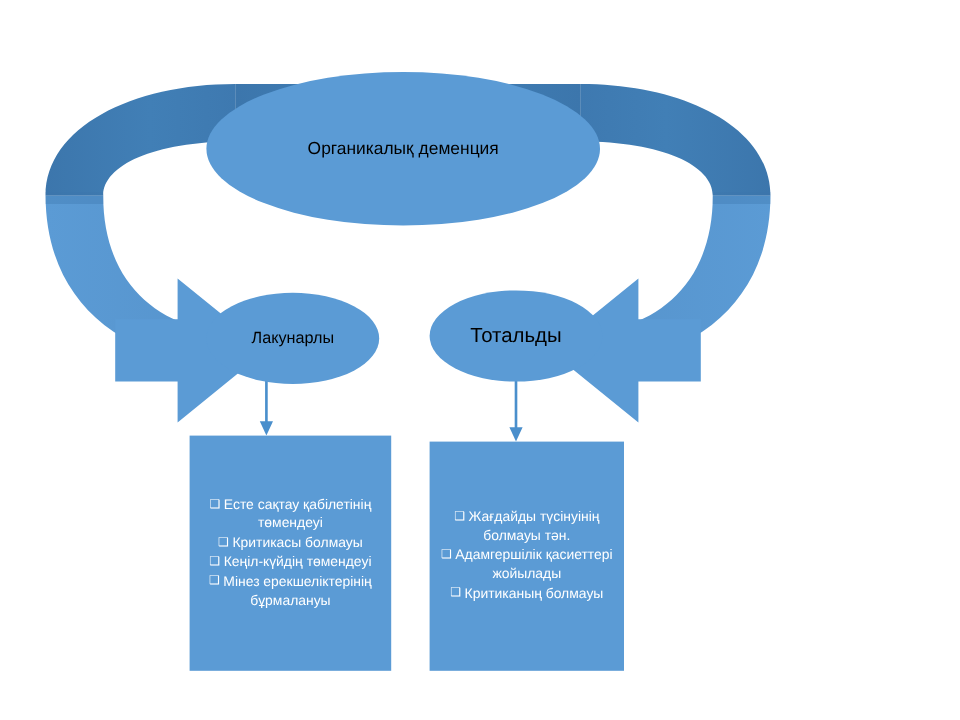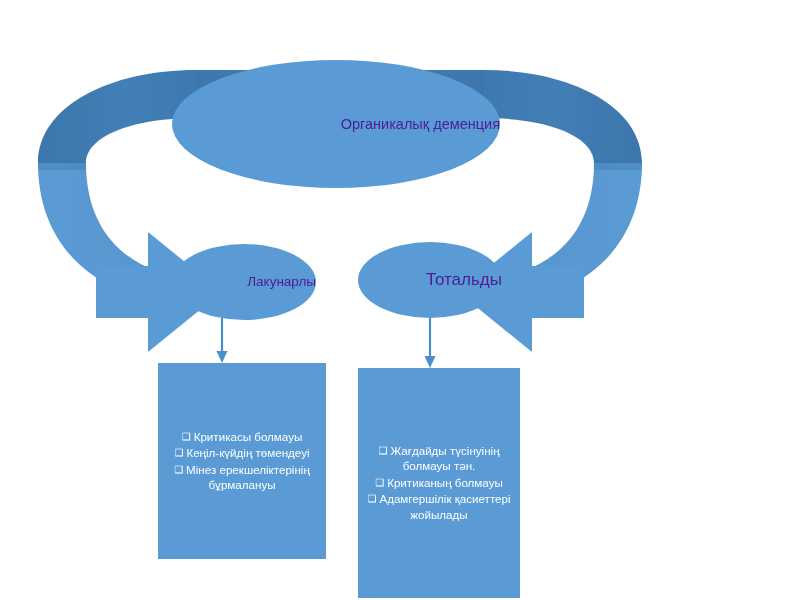--- a/index.html
+++ b/index.html
@@ -25,24 +25,24 @@
     top: 0;
     width: 800px;
     height: 600px;
   }
 
   
   .node-ellipse {
     position: absolute;
     display: flex;
     align-items: center;
-    justify-content: flex-end;
+    justify-content: center;
     border-radius: 50%;
     background: #5B9BD5;
-    color: #4c1d95;
+    color: #000000;
     text-align: center;
     line-height: 1.15;
     box-sizing: border-box;
   }
   #ellipse-main {
     left: 172px;
     top: 60px;
     width: 328px;
     height: 128px;
     font-size: 14.5px;
@@ -81,21 +81,21 @@
   #box-lacunar {
     left: 158px;
     top: 363px;
     width: 168px;
     height: 196px;
   }
   #box-total {
     left: 358px;
     top: 368px;
     width: 162px;
-    height: 230px;
+    height: 191px;
     justify-content: center;
   }
   .detail-item {
     font-size: 11.6px;
     line-height: 1.33;
     text-align: center;
     width: 100%;
     margin: 0 0 1px 0;
     display: block;
   }
@@ -204,35 +204,38 @@
   <div class="node-ellipse" id="ellipse-lacunar">
     <span>Лакунарлы</span>
   </div>
 
   <div class="node-ellipse" id="ellipse-total">
     <span>Тотальды</span>
   </div>
 
   <div class="detail-box" id="box-lacunar">
     <div class="detail-item">
+      <span class="bullet">❑</span><span>Есте сақтау қабілетінің төмендеуі</span>
+    </div>
+    <div class="detail-item">
       <span class="bullet">❑</span><span>Критикасы болмауы</span>
     </div>
     <div class="detail-item">
       <span class="bullet">❑</span><span>Кеңіл-күйдің төмендеуі</span>
     </div>
     <div class="detail-item">
       <span class="bullet">❑</span><span>Мінез ерекшеліктерінің бұрмалануы</span>
     </div>
   </div>
 
   <div class="detail-box" id="box-total">
     <div class="detail-item">
       <span class="bullet">❑</span><span>Жағдайды түсінуінің болмауы тән.</span>
     </div>
     <div class="detail-item">
+      <span class="bullet">❑</span><span>Адамгершілік қасиеттері жойылады</span>
+    </div>
+    <div class="detail-item">
       <span class="bullet">❑</span><span>Критиканың болмауы</span>
     </div>
-    <div class="detail-item">
-      <span class="bullet">❑</span><span>Адамгершілік қасиеттері жойылады</span>
-    </div>
   </div>
 
 </div>
 
 </body></html>

